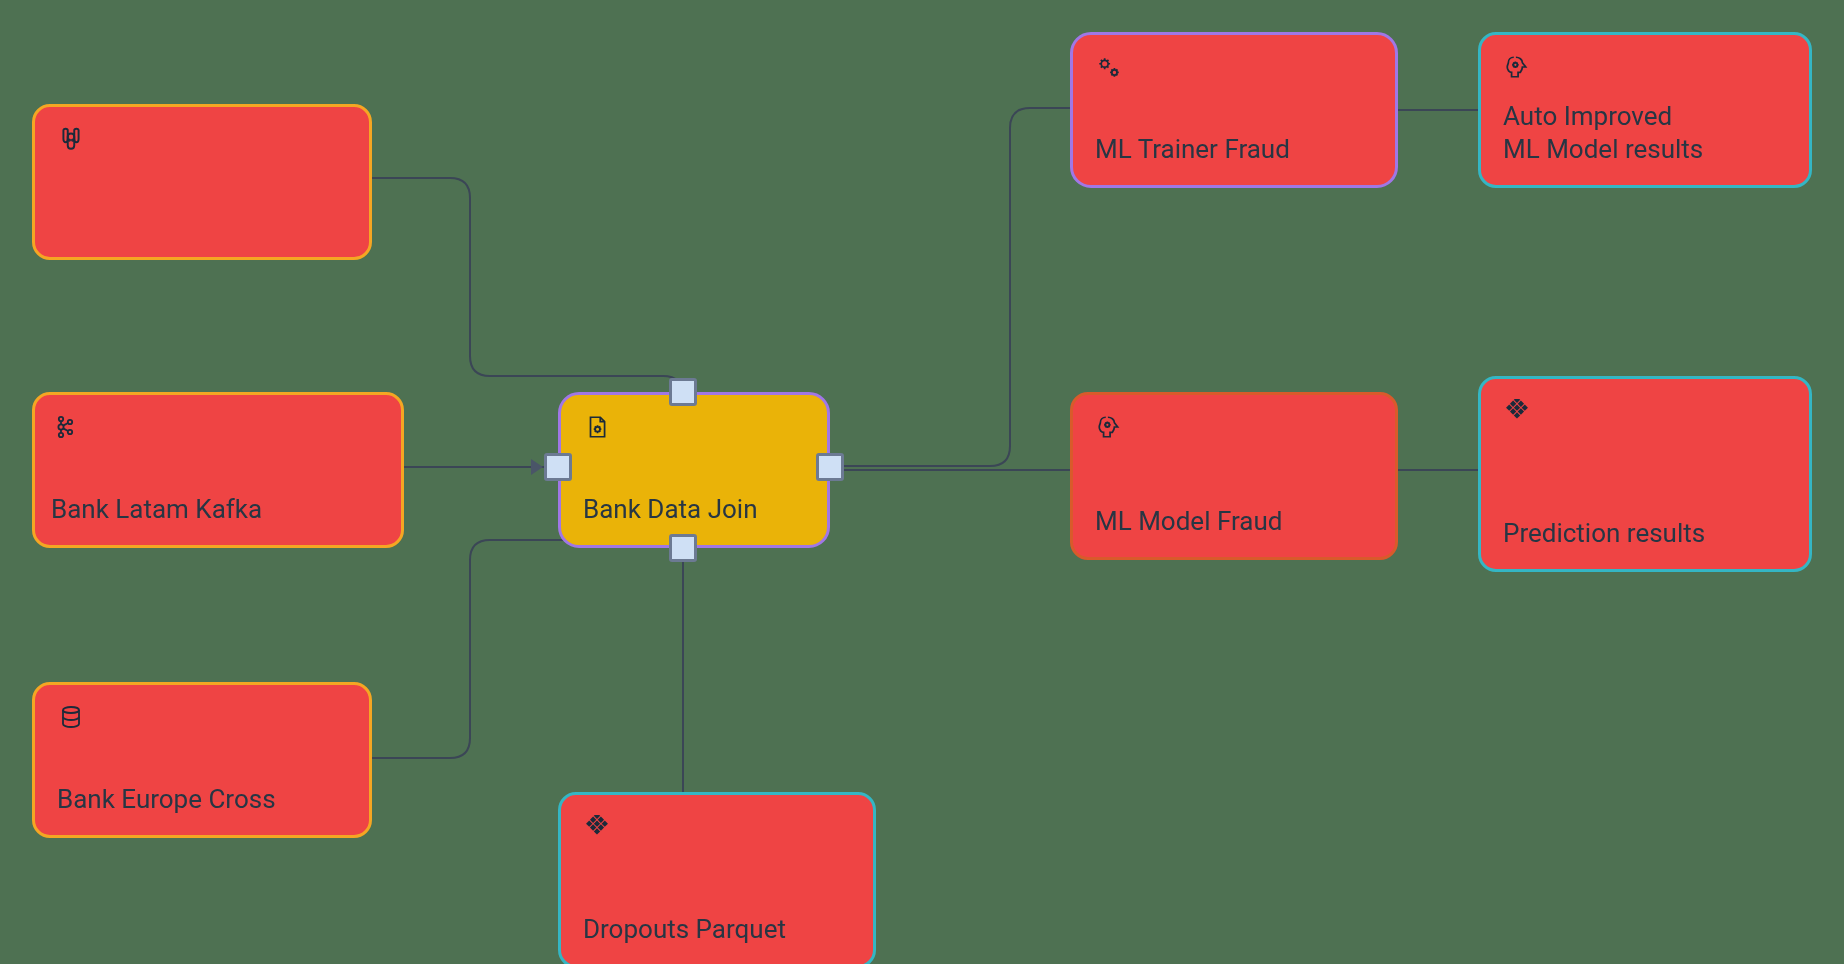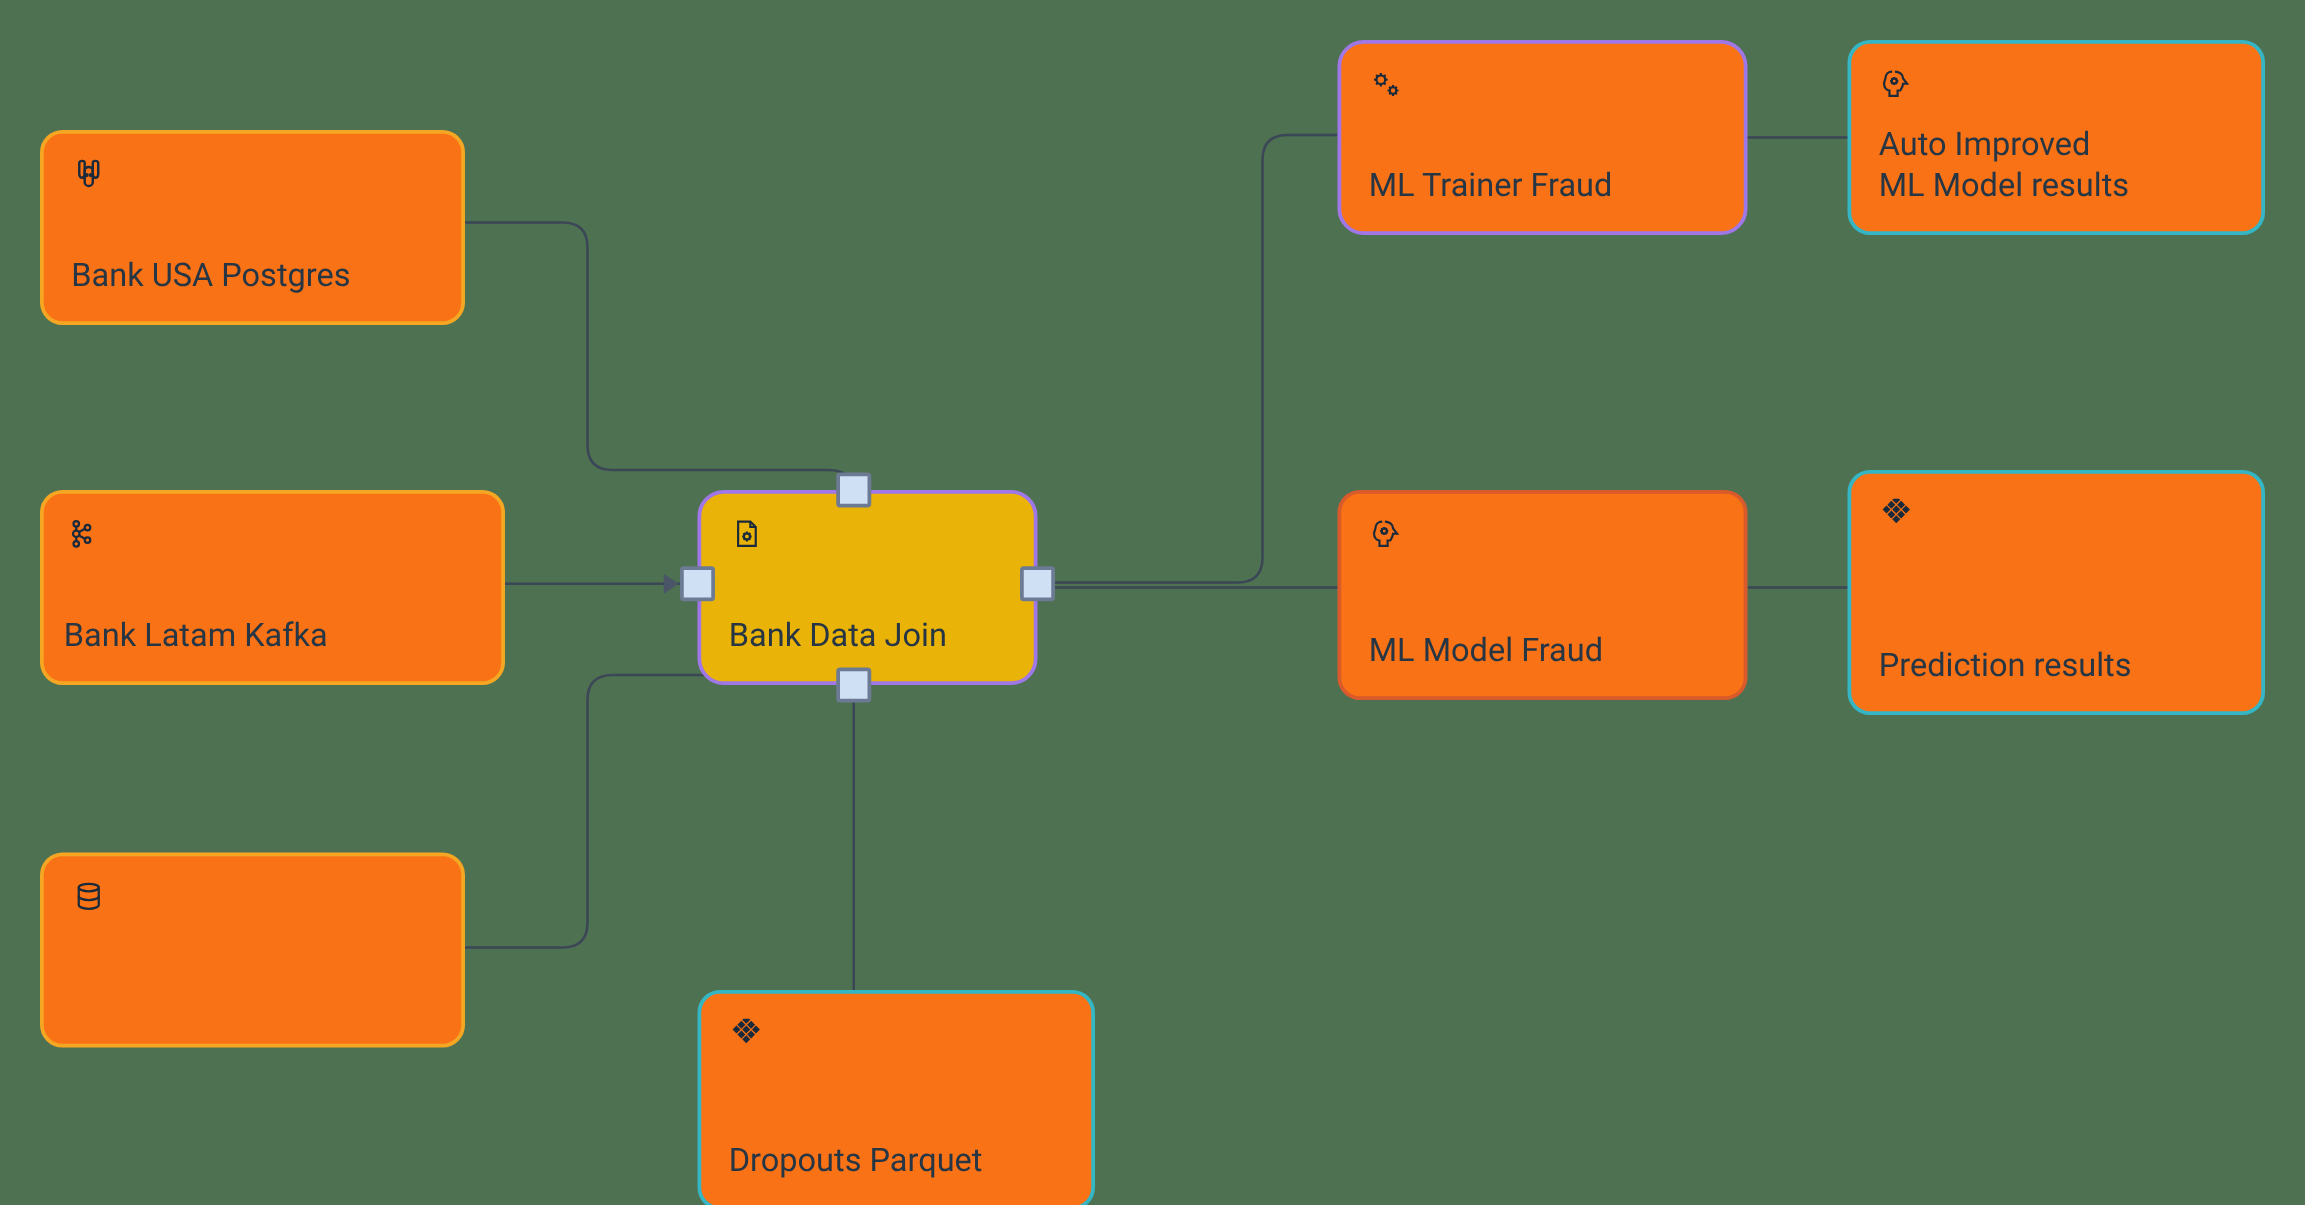--- a/index.html
+++ b/index.html
@@ -12,21 +12,21 @@
     color: #1b2a3a;
     overflow: hidden;
   }
   .canvas {
     position: relative;
     width: 1844px;
     height: 964px;
   }
   .node {
     position: absolute;
-    background: #f97316;
+    background: #ef4444;
     border: 3px solid;
     border-radius: 18px;
     box-sizing: border-box;
     padding: 18px 22px 20px 22px;
     display: flex;
     flex-direction: column;
     justify-content: space-between;
   }
   .node .icon {
     width: 28px;
@@ -103,21 +103,20 @@
   <div class="node c-orange" style="left:32px; top:104px; width:340px; height:156px;">
     <span class="icon">
       <svg viewBox="0 0 24 24" width="26" height="26" fill="none" stroke="#1b2a3a" stroke-width="1.8">
         <path d="M5 4 C5 2 9 2 9 4 L9 12 C9 16 5 16 5 12 Z"></path>
         <path d="M19 4 C19 2 15 2 15 4 L15 12 C15 16 19 16 19 12 Z"></path>
         <path d="M9 10 C9 6 15 6 15 10 L15 18 C15 22 9 22 9 18 Z"></path>
         <circle cx="10.5" cy="13" r="0.6" fill="#1b2a3a"></circle>
         <circle cx="13.5" cy="13" r="0.6" fill="#1b2a3a"></circle>
       </svg>
     </span>
-    <span class="label">Bank USA Postgres</span>
   </div>
 
   <div class="node c-orange" style="left:32px; top:392px; width:372px; height:156px;padding-left:16px;">
     <span class="icon">
       <svg viewBox="0 0 24 24" width="24" height="24" fill="none" stroke="#1b2a3a" stroke-width="1.8">
         <circle cx="8" cy="4" r="2.2"></circle>
         <circle cx="8" cy="12" r="2.6"></circle>
         <circle cx="8" cy="20" r="2.2"></circle>
         <circle cx="17" cy="7" r="2.2"></circle>
         <circle cx="17" cy="17" r="2.2"></circle>
@@ -131,20 +130,21 @@
   </div>
 
   <div class="node c-orange" style="left:32px; top:682px; width:340px; height:156px;">
     <span class="icon">
       <svg viewBox="0 0 24 24" width="24" height="24" fill="none" stroke="#1b2a3a" stroke-width="1.8">
         <ellipse cx="12" cy="5" rx="8" ry="3"></ellipse>
         <path d="M4 5 L4 19 C4 20.6 7.6 22 12 22 C16.4 22 20 20.6 20 19 L20 5"></path>
         <path d="M4 12 C4 13.6 7.6 15 12 15 C16.4 15 20 13.6 20 12"></path>
       </svg>
     </span>
+    <span class="label">Bank Europe Cross</span>
   </div>
 
   <div class="node c-purple selected" style="left:558px; top:392px; width:272px; height:156px;">
     <span class="icon">
       <svg viewBox="0 0 24 24" width="26" height="26" fill="none" stroke="#1b2a3a" stroke-width="1.6">
         <path d="M6 3 L15 3 L19 7 L19 21 L6 21 Z"></path>
         <path d="M15 3 L15 7 L19 7"></path>
         <circle cx="12.5" cy="14" r="2.2"></circle>
         <path d="M12.5 10.3 L12.5 11.8 M12.5 16.2 L12.5 17.7 M9 14 L10.3 14 M14.7 14 L16 14 M10 11.5 L11 12.5 M14 15.5 L15 16.5 M15 11.5 L14 12.5 M11 15.5 L10 16.5"></path>
       </svg>

